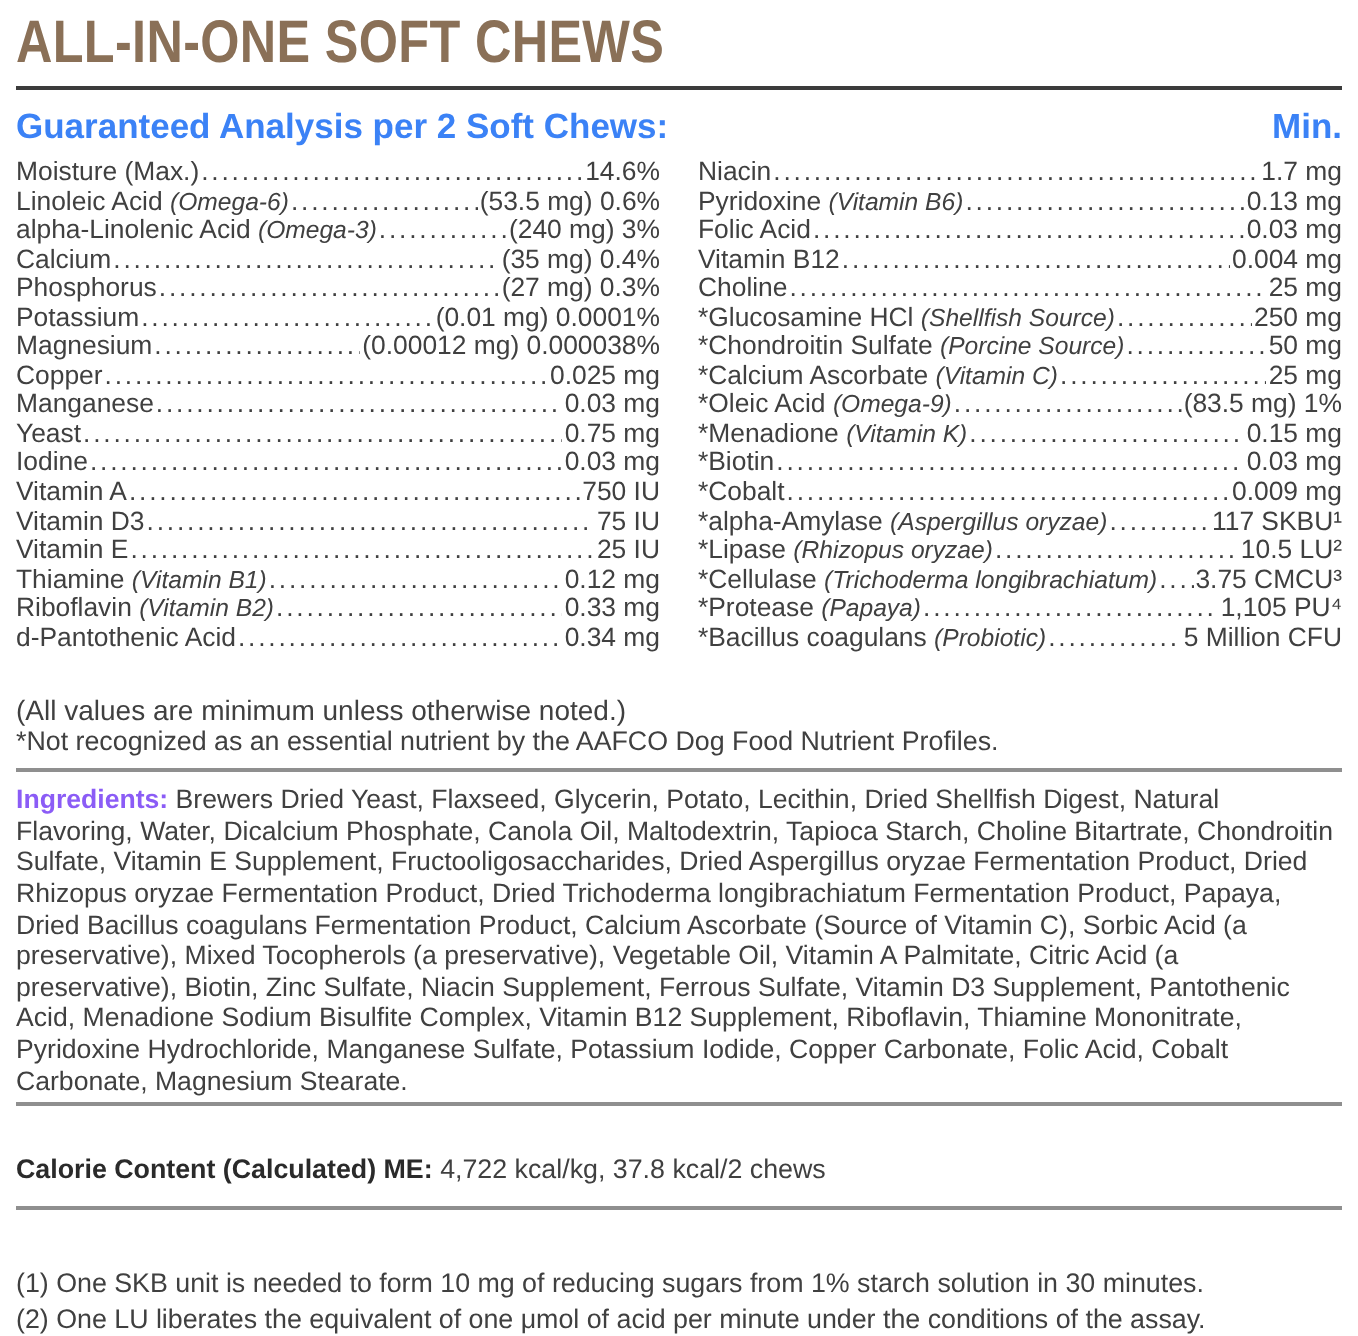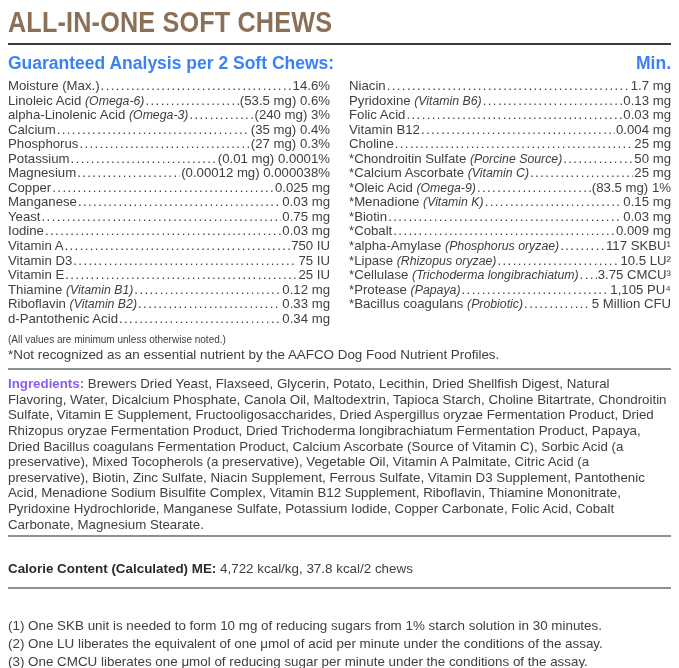--- a/index.html
+++ b/index.html
@@ -46,21 +46,21 @@
   .ga-row .dots {
     flex:1 1 auto; overflow:hidden; height:14.55px;
     margin:0 1px;
   }
   .ga-row .dots::after {
     content:"....................................................................................................................";
     letter-spacing:1.4px;
   }
   .ga-row .val { flex:0 0 auto; }
 
-  .ga-note1 { margin-top:6px; font-size:10px; line-height:15px; }
+  .ga-note1 { margin-top:22px; font-size:14px; line-height:15px; }
   .ga-note2 { margin-top:0; font-size:13.4px; line-height:15px; }
 
   .rule-ingredients { margin-top:6px; }
 
   .ingredients {
     margin:6px 0 0 0;
     font-size:13.3px; line-height:15.6px;
     color:#404040;
   }
   .ingredients .b { font-weight:bold; color:#8b5cf6; }
@@ -194,20 +194,25 @@
           <span class="nm">Vitamin B12</span>
           <span class="dots"></span>
           <span class="val">0.004 mg</span>
         </div>
         <div class="ga-row">
           <span class="nm">Choline</span>
           <span class="dots"></span>
           <span class="val">25 mg</span>
         </div>
         <div class="ga-row">
+          <span class="nm">*Glucosamine HCl <i>(Shellfish Source)</i></span>
+          <span class="dots"></span>
+          <span class="val">250 mg</span>
+        </div>
+        <div class="ga-row">
           <span class="nm">*Chondroitin Sulfate <i>(Porcine Source)</i></span>
           <span class="dots"></span>
           <span class="val">50 mg</span>
         </div>
         <div class="ga-row">
           <span class="nm">*Calcium Ascorbate <i>(Vitamin C)</i></span>
           <span class="dots"></span>
           <span class="val">25 mg</span>
         </div>
         <div class="ga-row">
@@ -224,21 +229,21 @@
           <span class="nm">*Biotin</span>
           <span class="dots"></span>
           <span class="val">0.03 mg</span>
         </div>
         <div class="ga-row">
           <span class="nm">*Cobalt</span>
           <span class="dots"></span>
           <span class="val">0.009 mg</span>
         </div>
         <div class="ga-row">
-          <span class="nm">*alpha-Amylase <i>(Phosphorus oryzae)</i></span>
+          <span class="nm">*alpha-Amylase <i>(Aspergillus oryzae)</i></span>
           <span class="dots"></span>
           <span class="val">117 SKBU¹</span>
         </div>
         <div class="ga-row">
           <span class="nm">*Lipase <i>(Rhizopus oryzae)</i></span>
           <span class="dots"></span>
           <span class="val">10.5 LU²</span>
         </div>
         <div class="ga-row">
           <span class="nm">*Cellulase <i>(Trichoderma longibrachiatum)</i></span>

